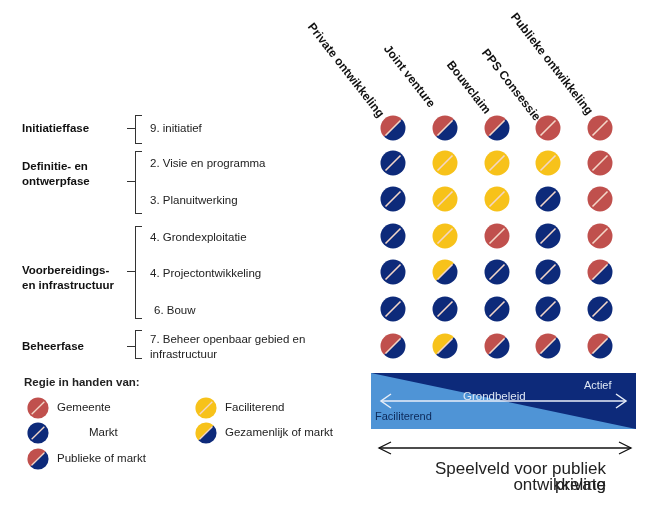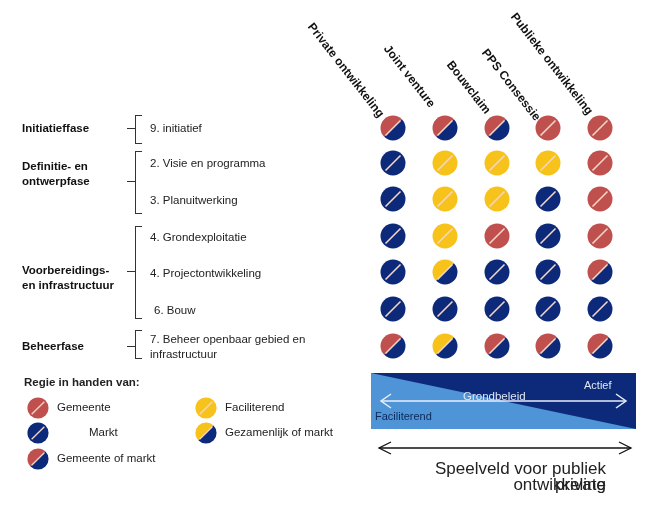--- a/index.html
+++ b/index.html
@@ -219,21 +219,21 @@
     <div class="ldot" style="left: 27px; top: 422px;"><svg width="22" height="22" viewBox="0 0 26 26">
         <circle cx="13" cy="13" r="12.5" fill="#0d2a7a"></circle>
         <line x1="5.5" y1="20.5" x2="20.5" y2="5.5" stroke="#f3d6c8" stroke-width="1.6"></line>
       </svg></div>
     <div class="legend-label" style="left: 57px; top: 426px; margin-left: 32px;">Markt</div>
     <div class="ldot" style="left: 27px; top: 448px;"><svg width="22" height="22" viewBox="0 0 26 26">
         <path d="M4.161165235168156,21.838834764831844 A12.5,12.5 0 0 1 21.838834764831844,4.161165235168157 Z" fill="#c0504d"></path>
         <path d="M21.838834764831844,4.161165235168157 A12.5,12.5 0 0 1 4.161165235168156,21.838834764831844 Z" fill="#0d2a7a"></path>
         <line x1="5.5" y1="20.5" x2="20.5" y2="5.5" stroke="#f3d6c8" stroke-width="1.6"></line>
       </svg></div>
-    <div class="legend-label" style="left: 57px; top: 452px;">Gemeente of markt</div>
+    <div class="legend-label" style="left: 57px; top: 452px;">Publieke of markt</div>
     <div class="ldot" style="left: 195px; top: 397px;"><svg width="22" height="22" viewBox="0 0 26 26">
         <circle cx="13" cy="13" r="12.5" fill="#f7c21a"></circle>
         <line x1="5.5" y1="20.5" x2="20.5" y2="5.5" stroke="#f3d6c8" stroke-width="1.6"></line>
       </svg></div>
     <div class="legend-label" style="left: 225px; top: 401px;">Faciliterend</div>
     <div class="ldot" style="left: 195px; top: 422px;"><svg width="22" height="22" viewBox="0 0 26 26">
         <path d="M4.161165235168156,21.838834764831844 A12.5,12.5 0 0 1 21.838834764831844,4.161165235168157 Z" fill="#f7c21a"></path>
         <path d="M21.838834764831844,4.161165235168157 A12.5,12.5 0 0 1 4.161165235168156,21.838834764831844 Z" fill="#0d2a7a"></path>
         <line x1="5.5" y1="20.5" x2="20.5" y2="5.5" stroke="#f3d6c8" stroke-width="1.6"></line>
       </svg></div>

